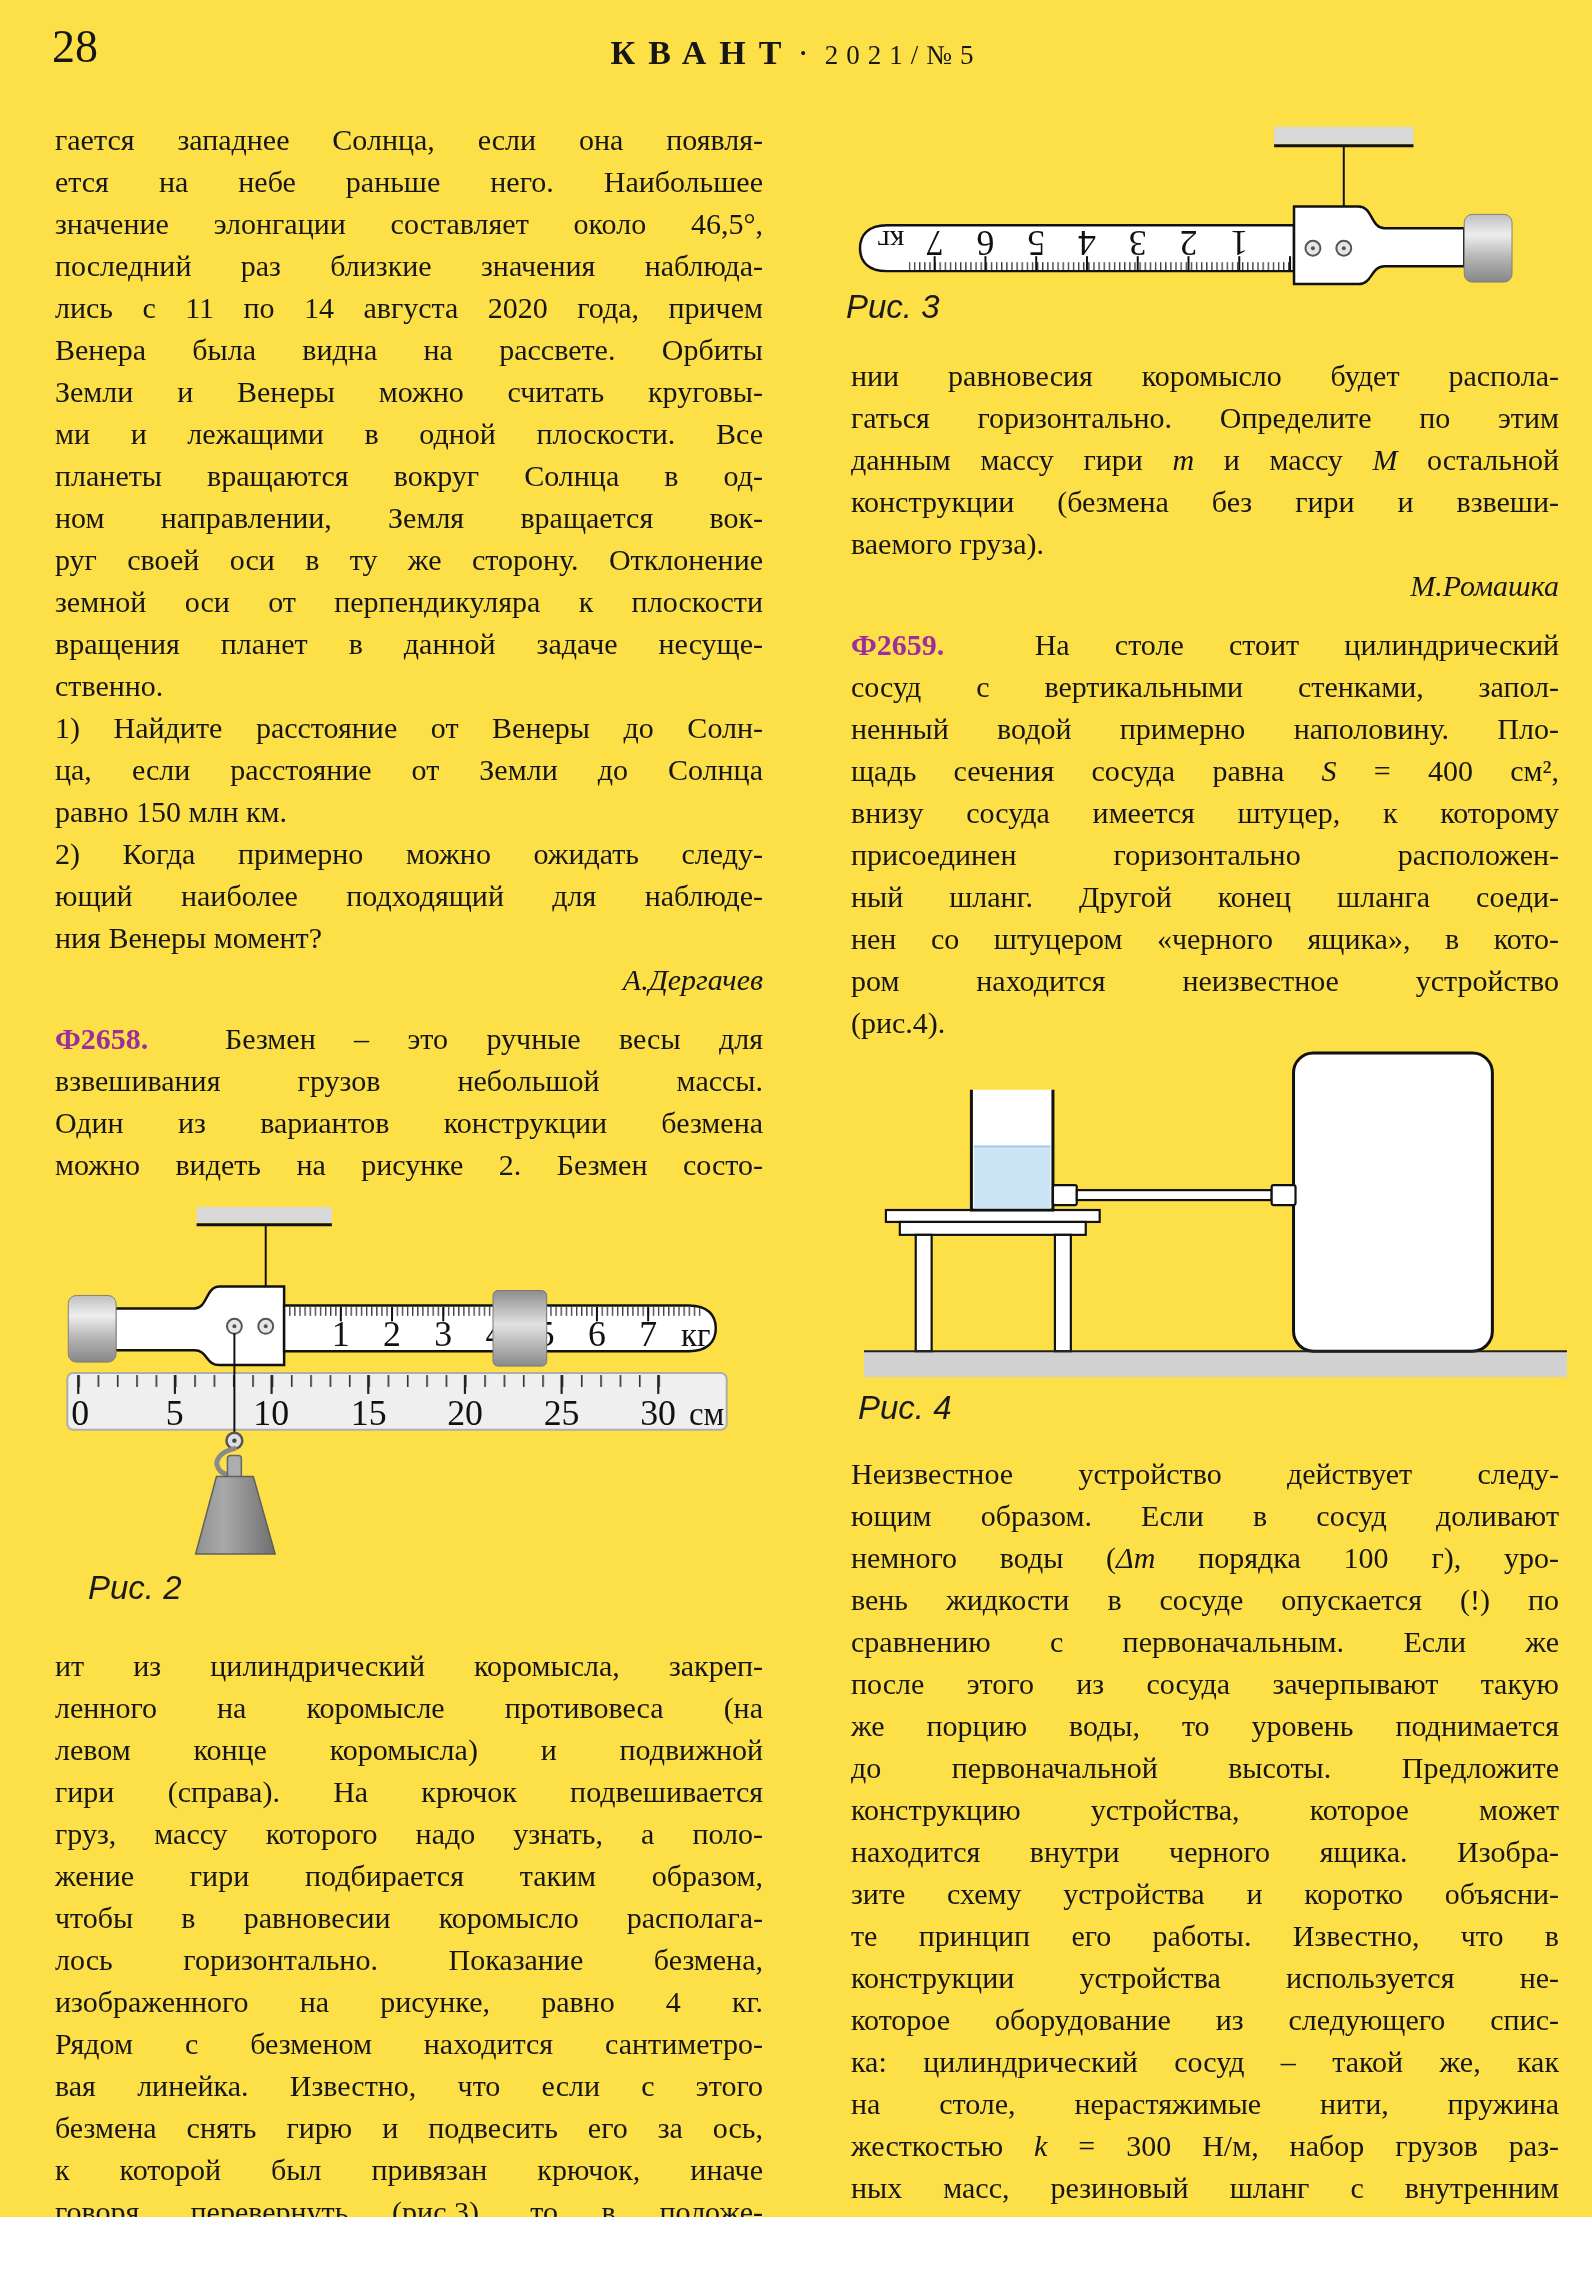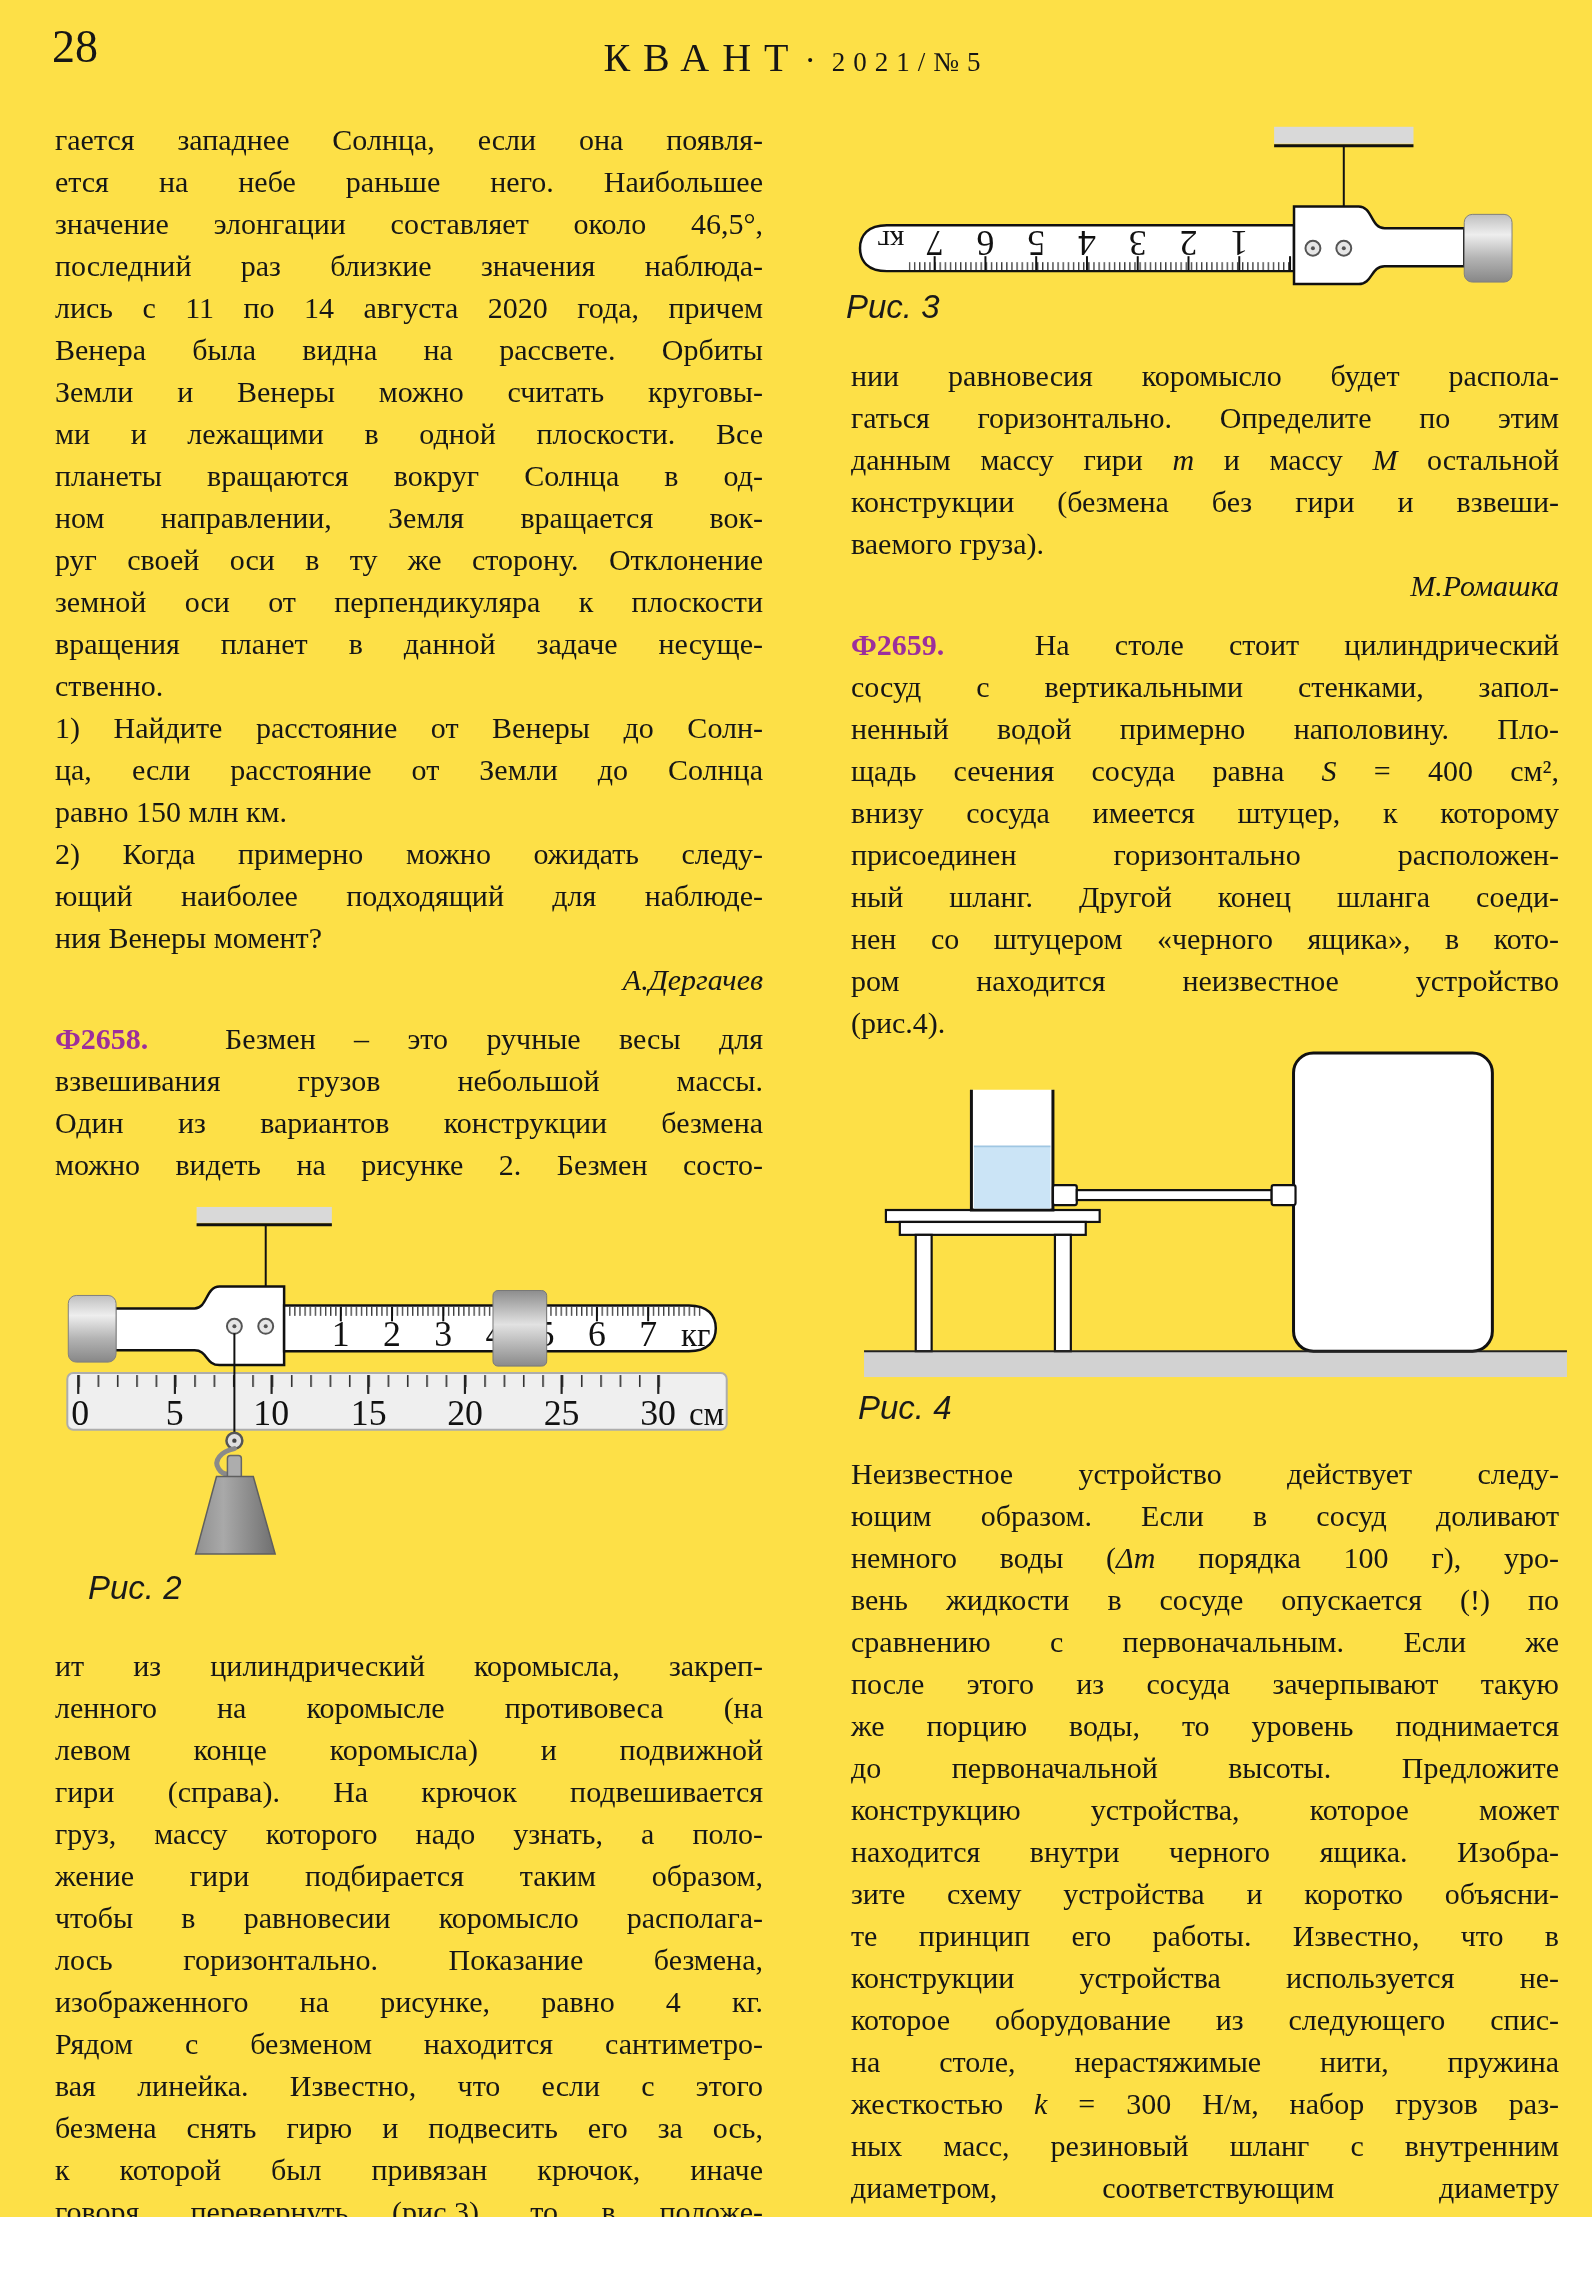--- a/index.html
+++ b/index.html
@@ -2,21 +2,21 @@
 <html lang="ru"><head>
 <meta charset="utf-8">
 <style>
   html,body{margin:0;padding:0;}
   body{background:#ffffff;}
   .page{position:relative;width:1592px;height:2217px;background:#fde047;overflow:hidden;
         font-family:"Liberation Serif","DejaVu Serif",serif;color:#161616;}
   
   .pageno{position:absolute;left:52px;top:24px;font-size:46px;line-height:1;}
   .runhead{position:absolute;left:0;top:34px;width:100%;text-align:center;white-space:nowrap;}
-  .runhead .jt{font-weight:normal;font-size:40px;letter-spacing:13px;}
+  .runhead .jt{font-weight:bold;font-size:34px;letter-spacing:13px;}
   .runhead .sep{font-size:34px;margin:0 16px 0 3px;}
   .runhead .iss{font-size:27px;letter-spacing:8px;}
   
   .tcol{position:absolute;width:708px;}
   .tl{height:42px;line-height:42px;font-size:30px;}
   .j{text-align:justify;text-align-last:justify;}
   .l{text-align:left;text-align-last:left;}
   .r{text-align:right;text-align-last:right;font-style:italic;}
   .tl i{font-style:italic;}
   .pnum{color:#9c2f9c;font-weight:bold;}
@@ -265,20 +265,21 @@
       <div class="tl j">сравнению с первоначальным. Если же</div>
       <div class="tl j">после этого из сосуда зачерпывают такую</div>
       <div class="tl j">же порцию воды, то уровень поднимается</div>
       <div class="tl j">до первоначальной высоты. Предложите</div>
       <div class="tl j">конструкцию устройства, которое может</div>
       <div class="tl j">находится внутри черного ящика. Изобра-</div>
       <div class="tl j">зите схему устройства и коротко объясни-</div>
       <div class="tl j">те принцип его работы. Известно, что в</div>
       <div class="tl j">конструкции устройства используется не-</div>
       <div class="tl j">которое оборудование из следующего спис-</div>
+      <div class="tl j">ка: цилиндрический сосуд – такой же, как</div>
       <div class="tl j">на столе, нерастяжимые нити, пружина</div>
       <div class="tl j">жесткостью <i>k</i> = 300 Н/м, набор грузов раз-</div>
       <div class="tl j">ных масс, резиновый шланг с внутренним</div>
       <div class="tl j">диаметром, соответствующим диаметру</div>
     </div>
 
 </div>
 
 
 </body></html>

